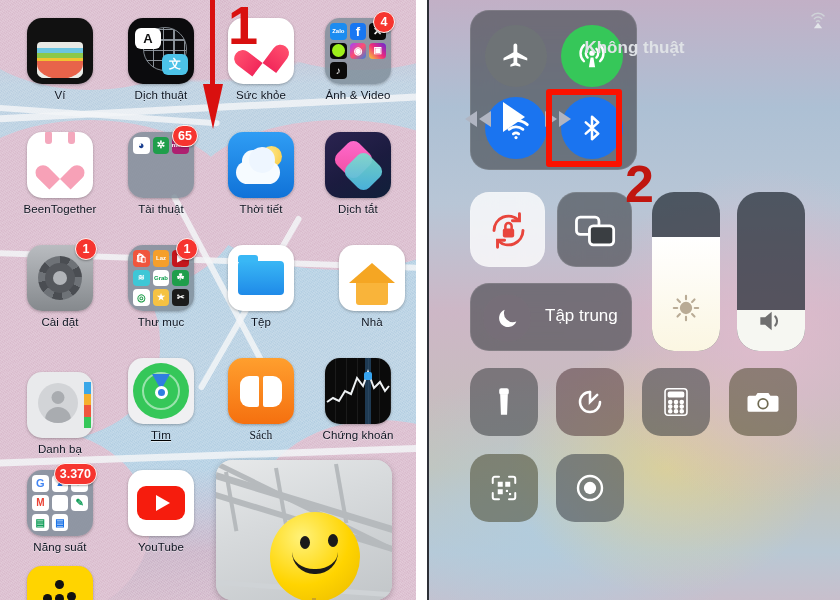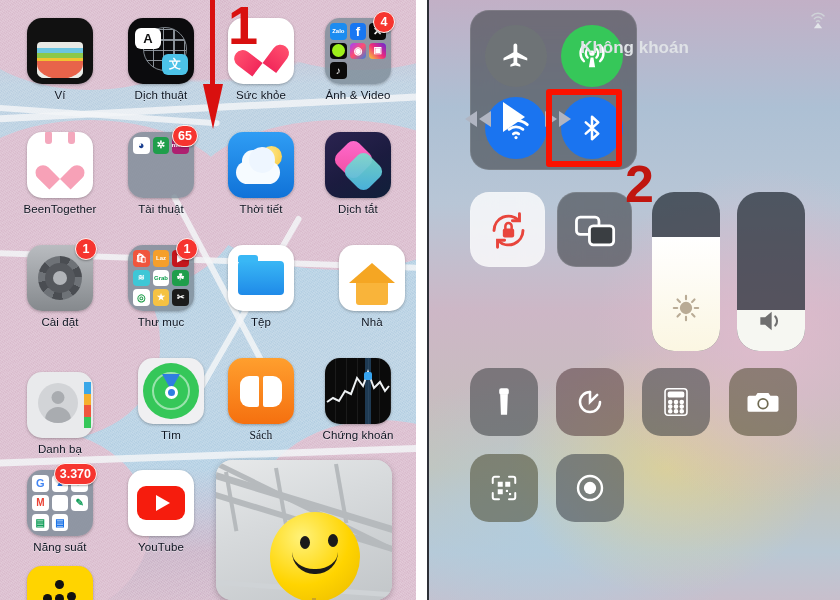--- a/index.html
+++ b/index.html
@@ -387,21 +387,21 @@
                 <span style="background:#3aa7e8"></span>
                 <span style="background:#f5b02e"></span>
                 <span style="background:#f0553d"></span>
                 <span style="background:#35c759"></span>
               </div>
           </div>
         </div>
         <div class="lbl">Danh bạ</div>
       </div>
 
-      <div class="app" style="left:119px;top:358px;">
+      <div class="app" style="left:109px;top:358px;text-decoration:underline;">
         <div class="iconwrap">
           <div class="icon find">
             <div class="findc">
                 <span class="pin"></span>
                 <span class="dot"></span>
               </div>
           </div>
         </div>
         <div class="lbl">Tìm</div>
       </div>
@@ -531,21 +531,21 @@
           <path d="M7 7.5L17 16.5 12 21V3l5 4.5L7 16.5"></path>
         </svg>
       </div>
     </div>
 
     <div id="grpMedia">
       <svg id="airplay" viewBox="0 0 24 24" fill="none" stroke="#cfd3d8" stroke-width="1.6" stroke-linecap="round">
         <path d="M5.5 7.5a9 9 0 0113 0M8 10.5a5.4 5.4 0 018 0M10.3 13.6a2.4 2.4 0 013.4 0"></path>
         <polygon points="12,15 16.5,21 7.5,21" fill="#e3e6ea" stroke="none"></polygon>
       </svg>
-      <div id="mediaTitle">Không khoán</div>
+      <div id="mediaTitle">Không thuật</div>
       <svg class="mctrl" style="left:33px;" width="32" height="22" viewBox="0 0 32 22" fill="#b0b5c2">
         <polygon points="15,3 15,19 3,11"></polygon>
           <polygon points="29,3 29,19 17,11"></polygon>
       </svg>
       <svg class="mctrl" style="left:69px;top:100px;" width="30" height="34" viewBox="0 0 30 34" fill="#ffffff">
         <polygon points="5,2 27,17 5,32"></polygon>
       </svg>
       <svg class="mctrl" style="left:113px;" width="32" height="22" viewBox="0 0 32 22" fill="#b0b5c2">
         <polygon points="3,3 3,19 15,11"></polygon>
           <polygon points="17,3 17,19 29,11"></polygon>
@@ -562,20 +562,28 @@
       </svg>
     </div>
 
     <div class="tile" id="grpMirror">
       <svg style="position:absolute;left:15px;top:17px" width="45" height="42" viewBox="0 0 26 24" fill="none" stroke="#fff" stroke-width="1.6">
         <rect x="2" y="4" width="13" height="10" rx="2.2"></rect>
         <rect x="9.5" y="9" width="14" height="11" rx="2.2" fill="#3a3e42"></rect>
       </svg>
     </div>
 
+    <div class="tile" id="grpFocus">
+      <div style="position:absolute;left:12px;top:10px;width:48px;height:48px;border-radius:50%;background:rgba(120,112,120,.55);display:flex;align-items:center;justify-content:center;">
+        <svg width="25" height="25" viewBox="0 0 24 24" fill="#fff">
+          <path d="M20.5 14.8A8.6 8.6 0 019.3 3.6 8.6 8.6 0 1020.5 14.8z"></path>
+        </svg>
+      </div>
+      <div style="position:absolute;left:74px;top:22px;color:#fff;font-size:17px;font-weight:500;">Tập trung</div>
+    </div>
 
     <div class="slider" id="sliderBright">
       <div class="fill" style="height:72%;background:linear-gradient(180deg,#ffffff,#fbf6e2);"></div>
       <div class="sliderIcon" style="bottom:26px;">
         <svg width="34" height="34" viewBox="0 0 24 24" fill="none" stroke="#b9ab95" stroke-width="1.5" stroke-linecap="round">
           <circle cx="12" cy="12" r="3.6" fill="#b9ab95"></circle>
           <path d="M12 3.4v2.4M12 18.2v2.4M3.4 12h2.4M18.2 12h2.4M6 6l1.7 1.7M16.3 16.3L18 18M18 6l-1.7 1.7M7.7 16.3L6 18"></path>
         </svg>
       </div>
     </div>

